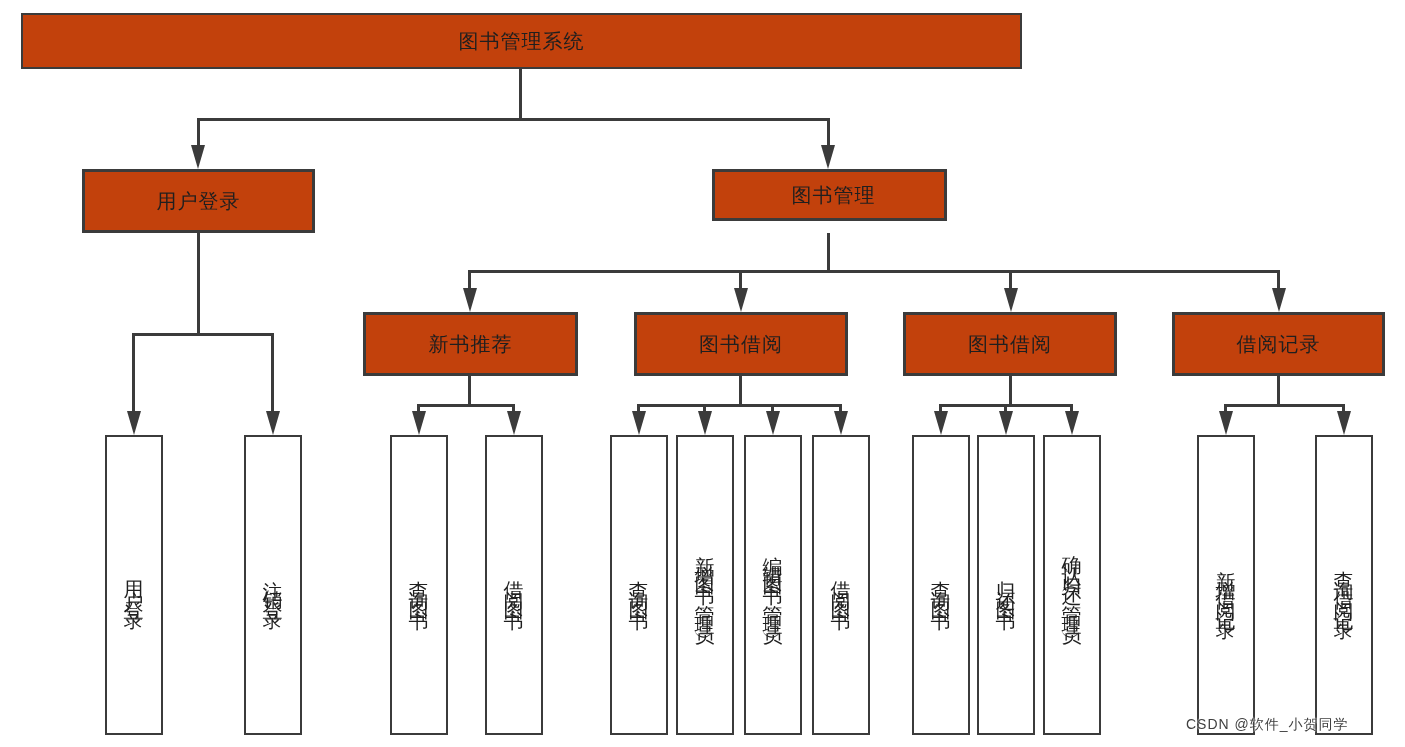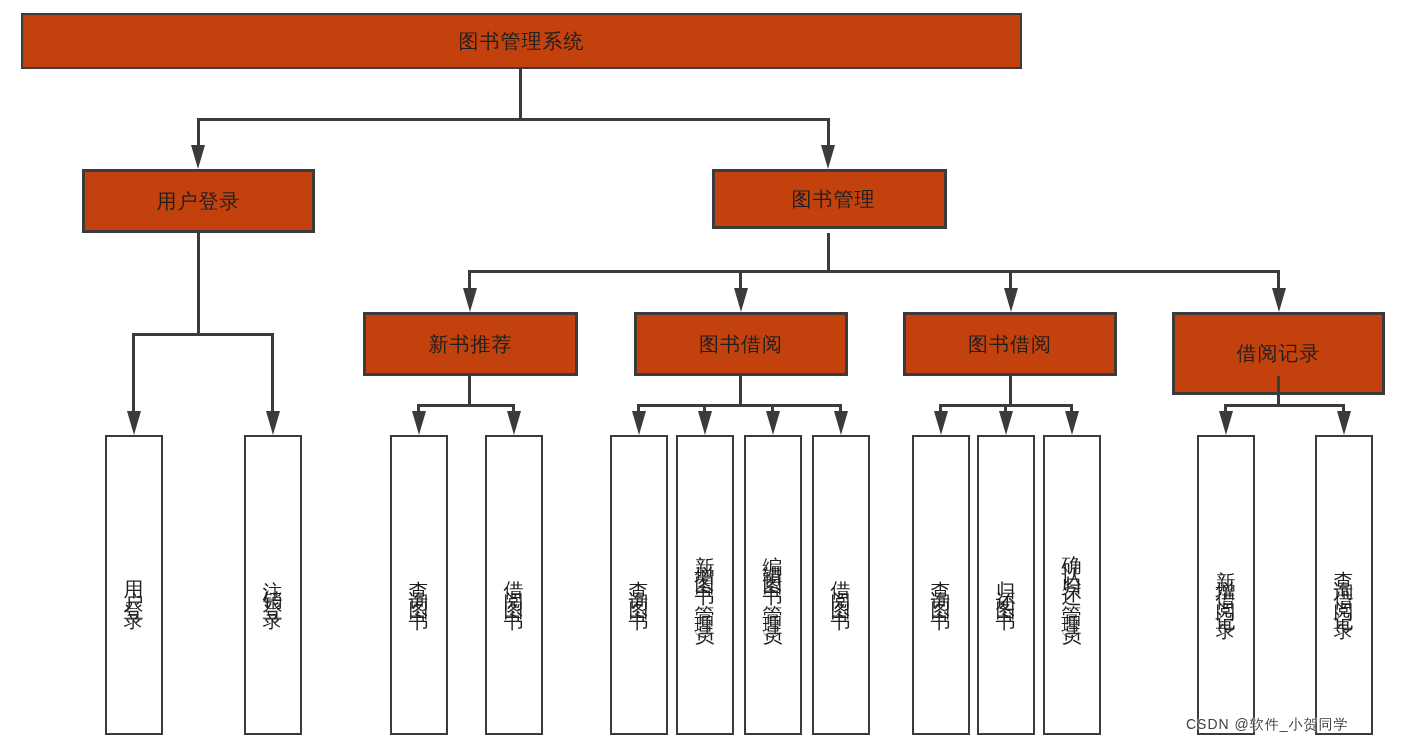--- a/index.html
+++ b/index.html
@@ -41,25 +41,25 @@
   .arrow{
     position:absolute;
     width:0;height:0;
     border-left:7px solid transparent;
     border-right:7px solid transparent;
     border-top:24px solid #3b3b3b;
   }
   
   #n-root{left:21px;top:13px;width:1001px;height:56px;border-width:2px;}
   #n-user-login{left:82px;top:169px;width:233px;height:64px;}
-  #n-book-mgmt{left:712px;top:169px;width:235px;height:60px;padding-left:8px;}
+  #n-book-mgmt{left:712px;top:169px;width:235px;height:52px;padding-left:8px;}
   #n-new-book-rec{left:363px;top:312px;width:215px;height:64px;}
   #n-book-borrow{left:634px;top:312px;width:214px;height:64px;}
   #n-current-borrow{left:903px;top:312px;width:214px;height:64px;}
-  #n-borrow-records{left:1172px;top:312px;width:213px;height:83px;text-align:center;}
+  #n-borrow-records{left:1172px;top:312px;width:213px;height:64px;text-align:center;}
   
   #lf-user-login{left:105px;}
   #lf-logout{left:244px;}
   #lf-rec-query{left:390px;}
   #lf-rec-borrow{left:485px;}
   #lf-bb-query{left:610px;}
   #lf-bb-add{left:676px;}
   #lf-bb-edit{left:744px;}
   #lf-bb-borrow{left:812px;}
   #lf-cb-query{left:912px;}

